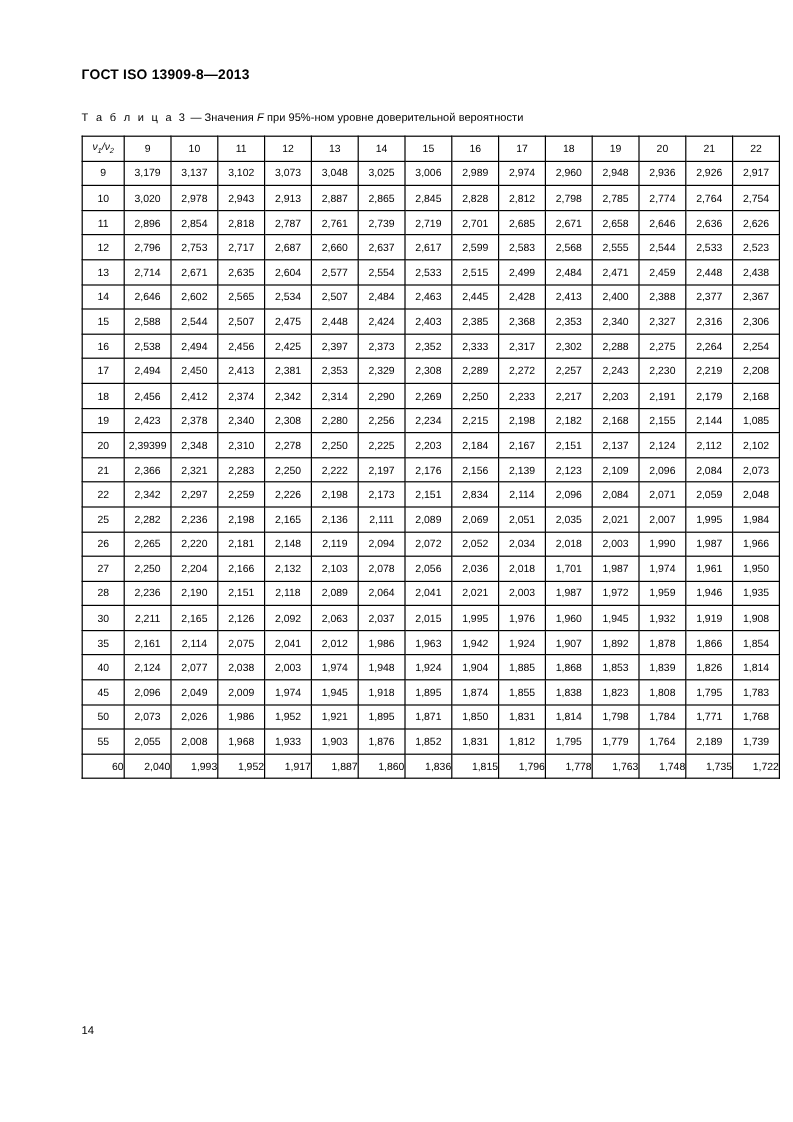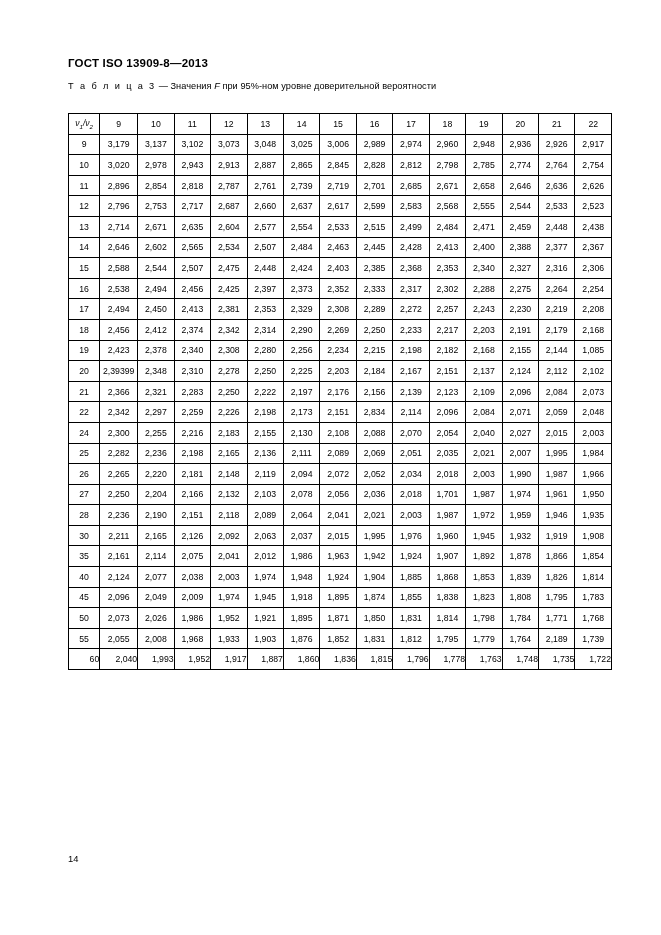--- a/index.html
+++ b/index.html
@@ -13,38 +13,38 @@
     font-family: "Liberation Sans", sans-serif;
     color: #000000;
     position: relative;
     overflow: hidden;
   }
 
   .page {
     position: absolute;
     left: 0;
     top: 0;
-    width: 612px;
+    width: 661px;
     height: 935px;
   }
 
   .doc-header {
     position: absolute;
     left: 68px;
     top: 57px;
     font-size: 11.5px;
     font-weight: bold;
     letter-spacing: 0.2px;
     white-space: nowrap;
   }
 
   .table-caption {
     position: absolute;
     left: 68px;
-    top: 81px;
+    top: 93px;
     font-size: 9.2px;
     white-space: nowrap;
     letter-spacing: 0.05px;
   }
   .table-caption .spaced {
     letter-spacing: 1.9px;
   }
   .table-caption .num {
     font-weight: normal;
     margin: 0 2px 0 4px;
@@ -396,37 +396,20 @@
             <td class="col-data">2,151</td>
             <td class="col-data">2,834</td>
             <td class="col-data grp-end">2,114</td>
             <td class="col-data">2,096</td>
             <td class="col-data">2,084</td>
             <td class="col-data grp-end">2,071</td>
             <td class="col-data">2,059</td>
             <td class="col-data">2,048</td>
           </tr>
           <tr>
-            <td class="col-label">24</td>
-            <td class="col-data">2,300</td>
-            <td class="col-data">2,255</td>
-            <td class="col-data grp-end">2,216</td>
-            <td class="col-data">2,183</td>
-            <td class="col-data">2,155</td>
-            <td class="col-data grp-end">2,130</td>
-            <td class="col-data">2,108</td>
-            <td class="col-data">2,088</td>
-            <td class="col-data grp-end">2,070</td>
-            <td class="col-data">2,054</td>
-            <td class="col-data">2,040</td>
-            <td class="col-data grp-end">2,027</td>
-            <td class="col-data">2,015</td>
-            <td class="col-data">2,003</td>
-          </tr>
-          <tr>
             <td class="col-label">25</td>
             <td class="col-data">2,282</td>
             <td class="col-data">2,236</td>
             <td class="col-data grp-end">2,198</td>
             <td class="col-data">2,165</td>
             <td class="col-data">2,136</td>
             <td class="col-data grp-end">2,111</td>
             <td class="col-data">2,089</td>
             <td class="col-data">2,069</td>
             <td class="col-data grp-end">2,051</td>

